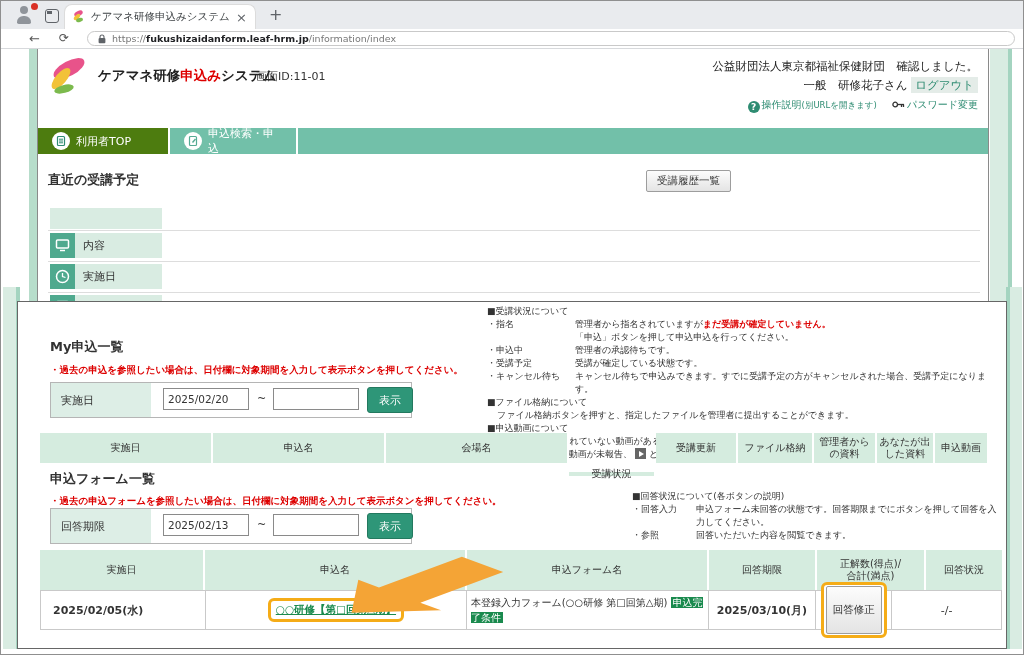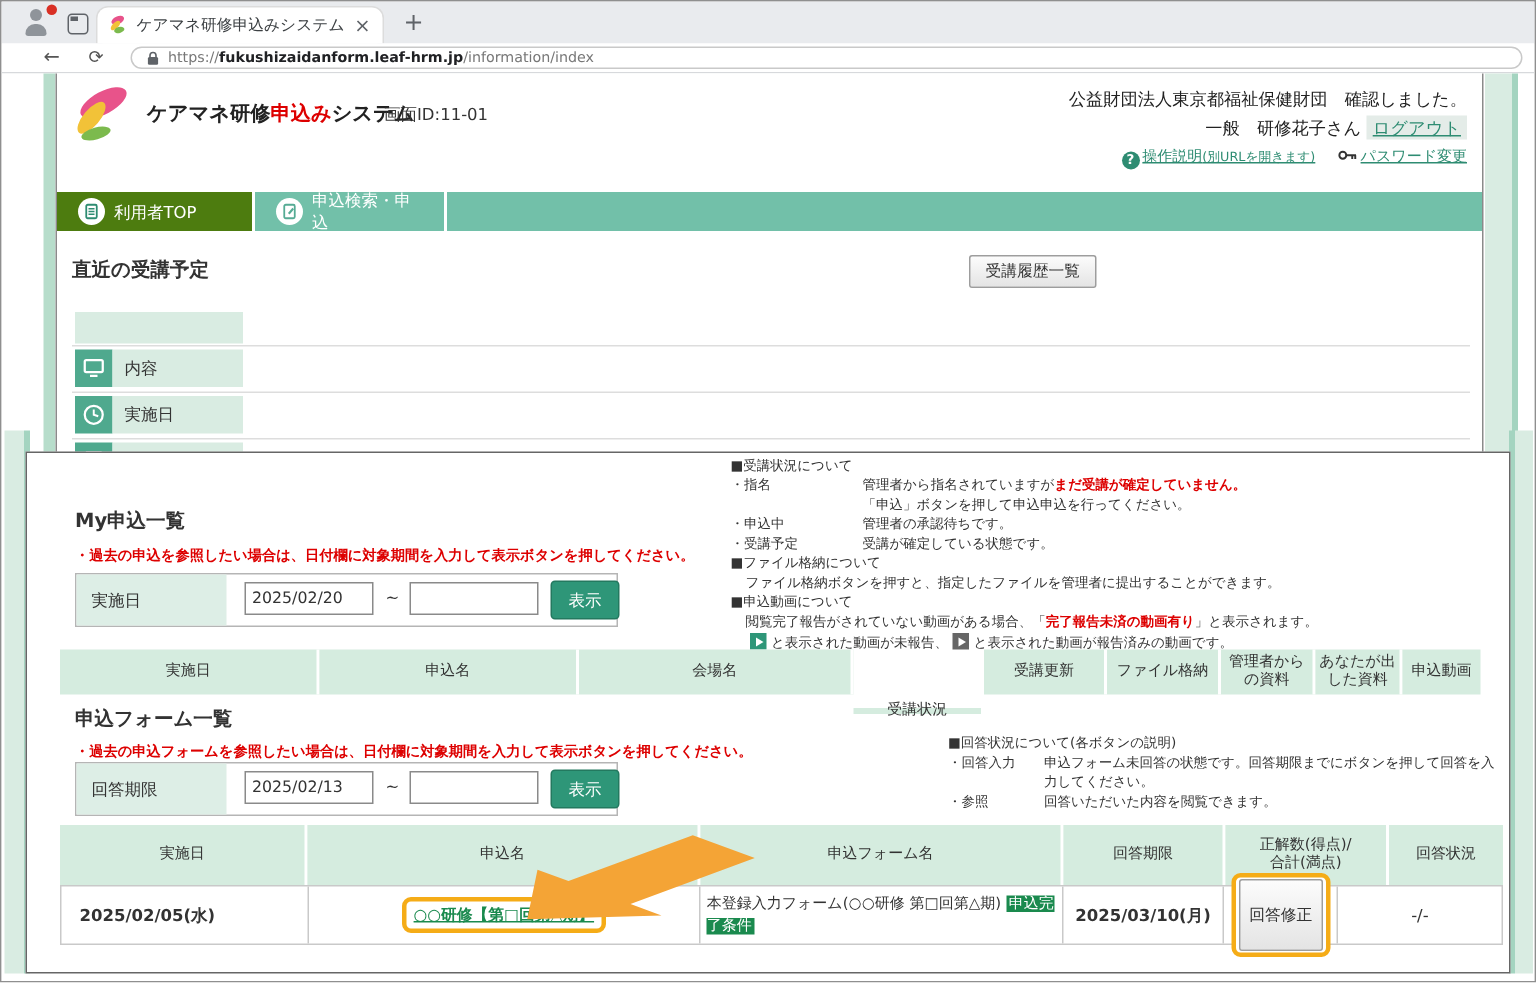--- a/index.html
+++ b/index.html
@@ -37,21 +37,21 @@
   
   .logo{position:absolute;left:10px;top:10px;width:44px;height:40px;}
   .logo i{position:absolute;border-radius:50%;}
   .logo .p1{left:4px;top:2px;width:34px;height:15px;background:#e8538a;transform:rotate(-28deg);}
   .logo .p2{left:0px;top:14px;width:26px;height:11px;background:#f2c238;transform:rotate(-50deg);}
   .logo .p3{left:6px;top:26px;width:20px;height:8px;background:#7cba4d;transform:rotate(-15deg);}
   .apptitle{position:absolute;left:60px;top:18px;font-size:13.5px;font-weight:bold;color:#222;}
   .apptitle .red{color:#dd0000;}
   .screenid{position:absolute;left:218px;top:20px;font-size:11px;color:#333;}
   .hdr-right{position:absolute;right:10px;top:8px;text-align:right;font-size:11.5px;color:#222;line-height:19px;}
-  .tlink{color:#2e8c72;text-decoration:underline;}
+  .tlink{color:#2e8c72;}
   .logout{background:#e4ece8;padding:1px 4px;}
   .hdr-links{font-size:10px;}
   .hdr-links .small{font-size:8.5px;}
   .qicon{display:inline-block;width:12px;height:12px;border-radius:50%;background:#2e8c72;color:#fff;font-size:9px;font-weight:bold;text-align:center;line-height:12px;vertical-align:-2px;margin-right:2px;}
   .keyicon{vertical-align:-2px;margin:0 2px 0 12px;}
 
   
   .tabbar{position:absolute;left:0;top:79px;width:100%;height:26px;background:#72c0a9;display:flex;}
   .ptab{display:flex;align-items:center;gap:6px;color:#fff;font-size:11px;padding:0 14px;box-sizing:border-box;}
   .ptab.active{background:#4d7c0f;width:130px;}
@@ -262,20 +262,24 @@
           </div>
         <div class="ind">「申込」ボタンを押して申込申込を行ってください。</div>
         <div class="note-row">
             <span class="lbl">・申込中</span>
             <span>管理者の承認待ちです。</span>
           </div>
         <div class="note-row">
             <span class="lbl">・受講予定</span>
             <span>受講が確定している状態です。</span>
           </div>
+        <div class="note-row">
+            <span class="lbl">・キャンセル待ち</span>
+            <span>キャンセル待ちで申込みできます。すでに受講予定の方がキャンセルされた場合、受講予定になります。</span>
+          </div>
         <div>■ファイル格納について</div>
         <div class="ind2">ファイル格納ボタンを押すと、指定したファイルを管理者に提出することができます。</div>
         <div>■申込動画について</div>
         <div class="ind2"><span>閲覧完了報告がされていない動画がある場合、「</span><span class="red" style="font-weight:bold;">完了報告未済の動画有り</span><span>」と表示されます。</span></div>
         <div class="ind2"><span class="play green"></span><span>と表示された動画が未報告、</span><span class="play gray"></span><span>と表示された動画が報告済みの動画です。</span></div>
       </div>
 
       <div class="thead" style="left:22px;top:131px;height:30px;width:962px;">
         <div class="th" style="width:173px;">実施日</div>
         <div class="th" style="width:173px;">申込名</div>

